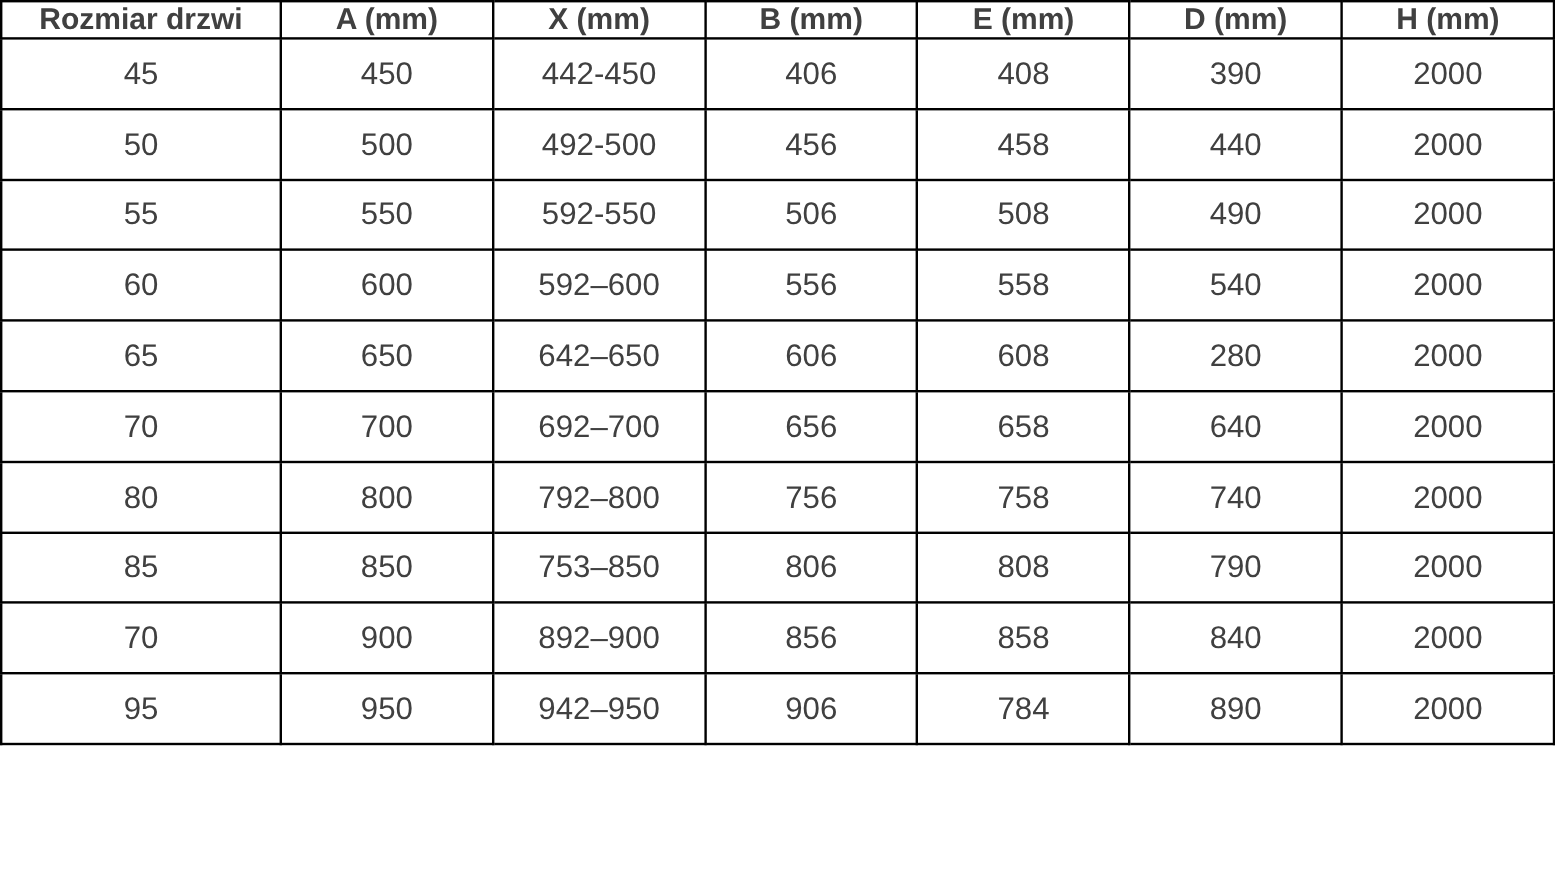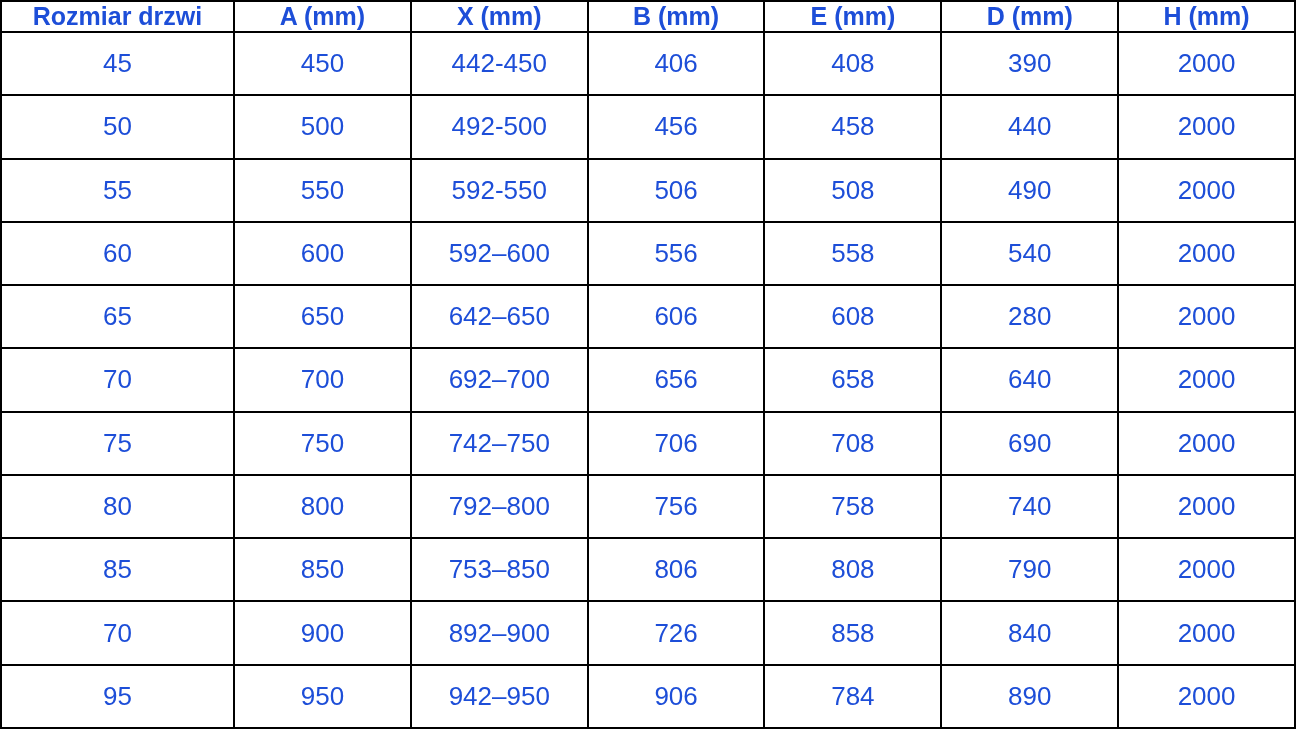--- a/index.html
+++ b/index.html
@@ -9,23 +9,23 @@
   }
   .table-wrap {
     width: 1296px;
     height: 729px;
     box-sizing: border-box;
   }
   table.size-table {
     border-collapse: collapse;
     table-layout: fixed;
     width: 1296px;
-    height: 729px;
+    height: 621px;
     font-family: "Liberation Sans", sans-serif;
-    color: #1d4ed8;
+    color: #404040;
     background: #ffffff;
   }
   table.size-table th,
   table.size-table td {
     border: 2px solid #000000;
     text-align: center;
     vertical-align: middle;
     padding: 0;
     overflow: hidden;
     white-space: nowrap;
@@ -114,29 +114,20 @@
         <tr>
           <td>70</td>
           <td>700</td>
           <td>692–700</td>
           <td>656</td>
           <td>658</td>
           <td>640</td>
           <td>2000</td>
         </tr>
         <tr>
-          <td>75</td>
-          <td>750</td>
-          <td>742–750</td>
-          <td>706</td>
-          <td>708</td>
-          <td>690</td>
-          <td>2000</td>
-        </tr>
-        <tr>
           <td>80</td>
           <td>800</td>
           <td>792–800</td>
           <td>756</td>
           <td>758</td>
           <td>740</td>
           <td>2000</td>
         </tr>
         <tr>
           <td>85</td>
@@ -144,21 +135,21 @@
           <td>753–850</td>
           <td>806</td>
           <td>808</td>
           <td>790</td>
           <td>2000</td>
         </tr>
         <tr>
           <td>70</td>
           <td>900</td>
           <td>892–900</td>
-          <td>726</td>
+          <td>856</td>
           <td>858</td>
           <td>840</td>
           <td>2000</td>
         </tr>
         <tr>
           <td>95</td>
           <td>950</td>
           <td>942–950</td>
           <td>906</td>
           <td>784</td>

